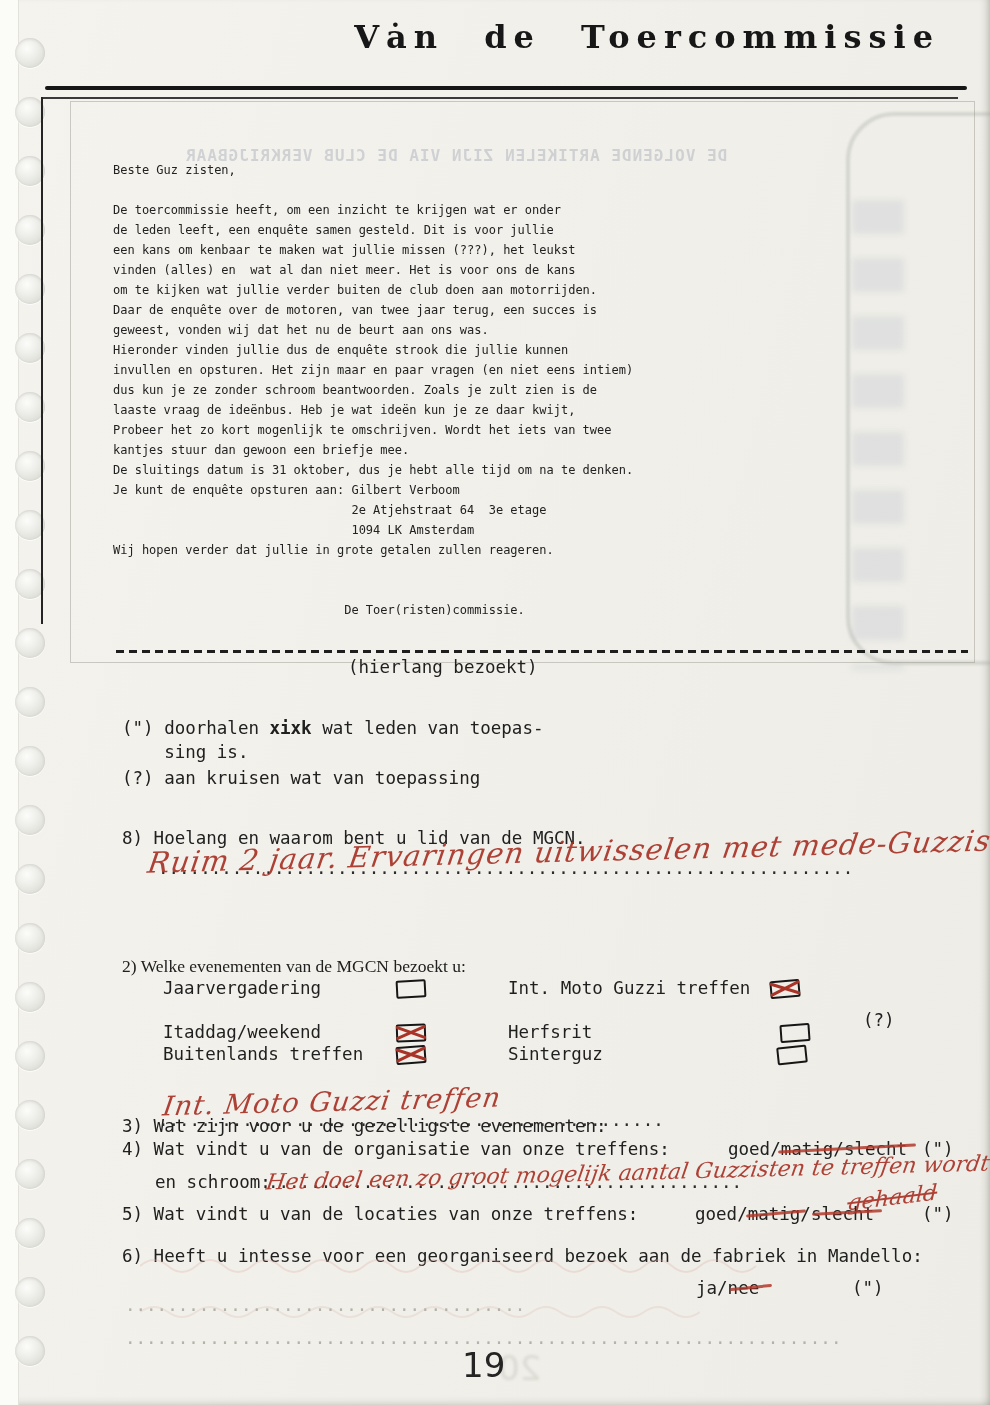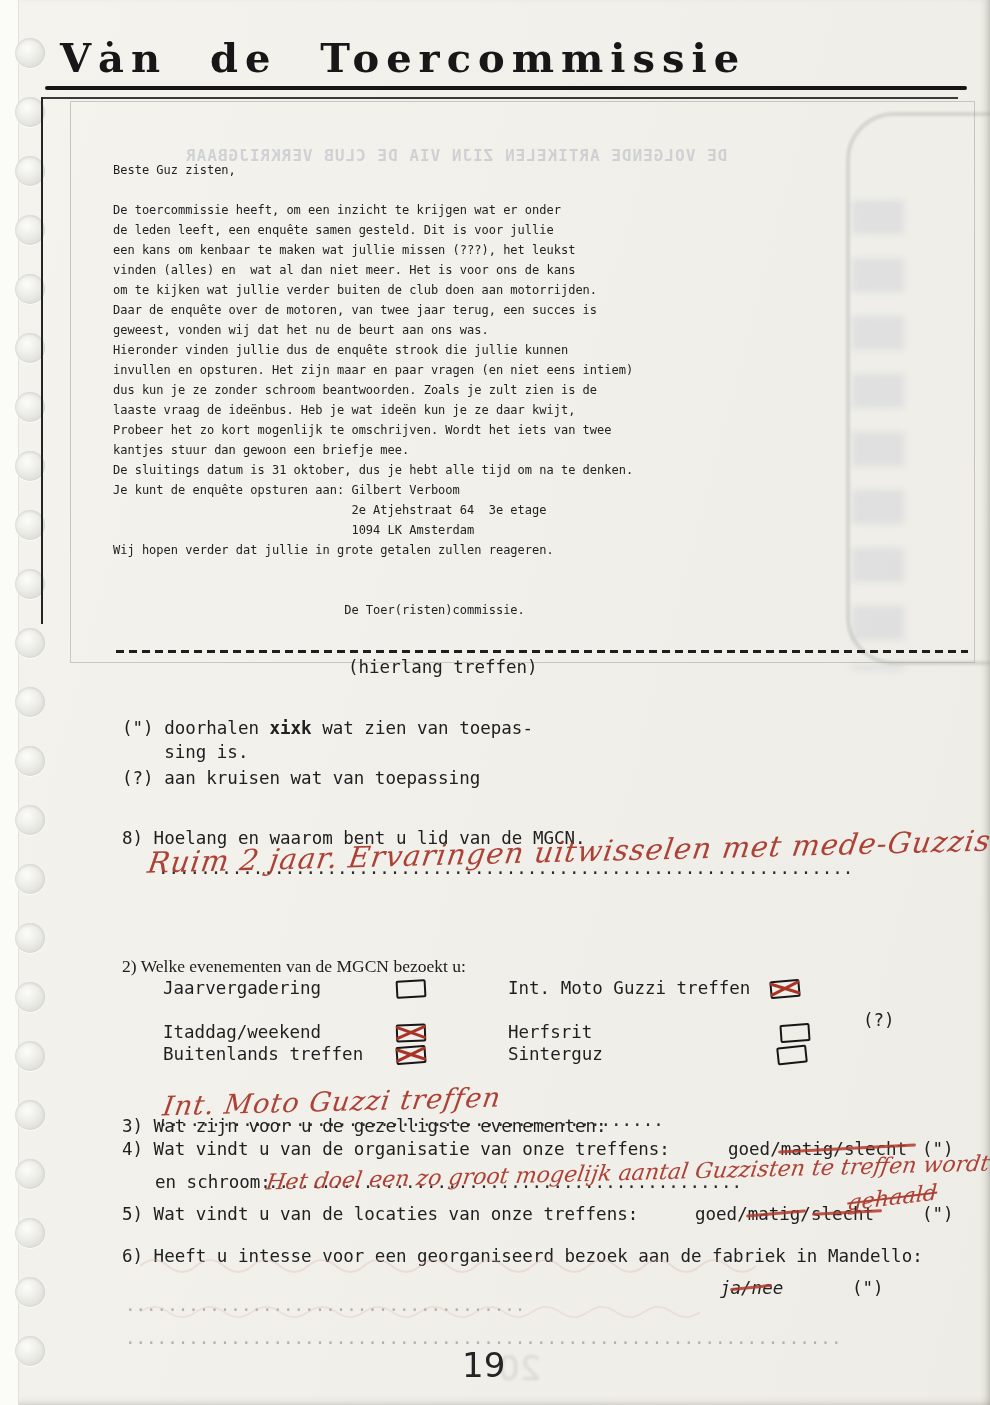--- a/index.html
+++ b/index.html
@@ -10,23 +10,23 @@
     font-family:"DejaVu Sans Mono","Liberation Mono",monospace;
     color:#1f1f1f;
     box-shadow:inset -8px 0 10px -7px rgba(60,55,45,.35), inset 0 -6px 8px -6px rgba(60,55,45,.25);
   }
   .edge-strip{position:absolute;left:0;top:0;width:18px;height:1405px;background:#fbfbf8;border-right:1px solid #e2e1da;}
   .holes{position:absolute;left:15px;top:38px;display:flex;flex-direction:column;gap:29px;}
   .hole{width:30px;height:30px;border-radius:50%;
     background:radial-gradient(circle at 40% 35%,#fcfcfa 0%,#e8e8e3 55%,#d2d2ca 100%);
     box-shadow:0 1px 1px rgba(255,255,255,.8), inset 0 1px 3px rgba(90,85,75,.18);}
   
-  .title{position:absolute;left:60px;top:34px;width:880px;text-align:left;
+  .title{position:absolute;left:60px;top:18px;width:880px;text-align:right;
     font-family:"DejaVu Serif","Liberation Serif",serif;font-weight:bold;
-    font-size:40px;letter-spacing:7px;word-spacing:22px;color:#171717;}
+    font-size:32px;letter-spacing:7px;word-spacing:22px;color:#171717;}
   .title-rule{position:absolute;left:45px;top:86px;width:922px;height:4px;background:#161616;border-radius:2px;}
   .frame-top{position:absolute;left:42px;top:97px;width:916px;height:2px;background:#3a3a3a;}
   .frame-left{position:absolute;left:41px;top:97px;width:2px;height:527px;background:#242424;}
   .frame-faint{position:absolute;left:70px;top:101px;width:903px;height:560px;border:1px solid rgba(150,148,138,.45);}
   
   .ghost{pointer-events:none;}
   .ghost-top{position:absolute;left:185px;top:146px;width:720px;text-align:right;
     transform:scaleX(-1);filter:blur(.6px);opacity:.5;color:#aeb2bd;
     font-weight:bold;font-size:16px;letter-spacing:1px;}
   .ghost-frame{position:absolute;left:846px;top:112px;width:190px;height:545px;
@@ -127,23 +127,23 @@
 De sluitings datum is 31 oktober, dus je hebt alle tijd om na te denken.
 Je kunt de enquête opsturen aan: Gilbert Verboom
                                  2e Atjehstraat 64  3e etage
                                  1094 LK Amsterdam
 Wij hopen verder dat jullie in grote getalen zullen reageren.
 
 
                                 De Toer(risten)commissie.</div>
 
   <div class="cut-line"></div>
-  <div class="cut-label">(hierlang treffen)</div>
-
-  <div class="mono" style="left:122px;top:718px;"><span>(") doorhalen </span><span class="bold">xixk</span><span> wat zien van toepas-</span></div>
+  <div class="cut-label">(hierlang bezoekt)</div>
+
+  <div class="mono" style="left:122px;top:718px;"><span>(") doorhalen </span><span class="bold">xixk</span><span> wat leden van toepas-</span></div>
   <div class="mono" style="left:122px;top:742px;">    sing is.</div>
   <div class="mono" style="left:122px;top:768px;">(?) aan kruisen wat van toepassing</div>
 
   <div class="mono" style="left:122px;top:828px;">8) Hoelang en waarom bent u lid van de MGCN.</div>
   <div class="mono dots" style="left:158px;top:858px;">..................................................................</div>
   <div class="hand" style="left:150px;top:834px;font-size:29px;letter-spacing:1px;">Ruim 2 jaar.  Ervaringen uitwisselen met mede-Guzzisten</div>
 
   <div class="mono" style="left:122px;top:956px;font-family:Liberation Serif, serif;">2) Welke evenementen van de MGCN bezoekt u:</div>
 
   <div class="q2row" style="top:978px;">
@@ -179,21 +179,21 @@
   <div class="hand" style="left:268px;top:1160px;font-size:22px;">Het doel een zo groot mogelijk aantal Guzzisten te treffen wordt</div>
   <div class="hand" style="left:848px;top:1185px;font-size:22px;transform:skewX(-10deg) rotate(-7deg);text-decoration:line-through;text-decoration-thickness:2px;">gehaald</div>
 
   <div class="mono" style="left:122px;top:1204px;">5) Wat vindt u van de locaties van onze treffens:</div>
   <div class="mono" style="left:695px;top:1204px;">goed/matig/slecht</div>
   <div class="strike" style="left:746px;top:1212px;width:60px;transform:rotate(-5deg);"></div>
   <div class="strike" style="left:812px;top:1211px;width:70px;transform:rotate(-3deg);"></div>
   <div class="mono" style="left:922px;top:1204px;">(")</div>
 
   <div class="mono" style="left:122px;top:1246px;text-align:center;">6) Heeft u intesse voor een georganiseerd bezoek aan de fabriek in Mandello:</div>
-  <div class="mono" style="left:720px;top:1278px;font-style:italic;">ja/nee</div>
+  <div class="mono" style="left:696px;top:1278px;">ja/nee</div>
   <div class="strike" style="left:730px;top:1286px;width:42px;transform:rotate(-6deg);"></div>
   <div class="mono" style="left:852px;top:1278px;">(")</div>
 
   <svg class="ghost ghost-squiggle" style="left:140px;top:1252px;" width="640" height="26">
     <path d="M0 14 q14 -12 28 0 q14 12 28 0 q14 -12 28 0 q14 12 28 0 q14 -12 28 0 q14 12 28 0 q14 -12 28 0 q14 12 28 0 q14 -12 28 0 q14 12 28 0 q14 -12 28 0 q14 12 28 0 q14 -12 28 0 q14 12 28 0 q14 -12 28 0 q14 12 28 0 q14 -12 28 0 q14 12 28 0 q14 -12 28 0 q14 12 28 0 q14 -12 28 0 q14 12 28 0" stroke="#dcb1a8" stroke-width="2" fill="none" opacity="0.55"></path>
   </svg>
   <svg class="ghost ghost-squiggle" style="left:140px;top:1298px;" width="560" height="26">
     <path d="M0 14 q14 -10 28 0 q14 10 28 0 q14 -10 28 0 q14 10 28 0 q14 -10 28 0 q14 10 28 0 q14 -10 28 0 q14 10 28 0 q14 -10 28 0 q14 10 28 0 q14 -10 28 0 q14 10 28 0 q14 -10 28 0 q14 10 28 0 q14 -10 28 0 q14 10 28 0 q14 -10 28 0 q14 10 28 0 q14 -10 28 0 q14 10 28 0" stroke="#d9b3ab" stroke-width="2" fill="none" opacity="0.45"></path>
   </svg>
   <div class="mono dots faint" style="left:125px;top:1295px;">......................................</div>

